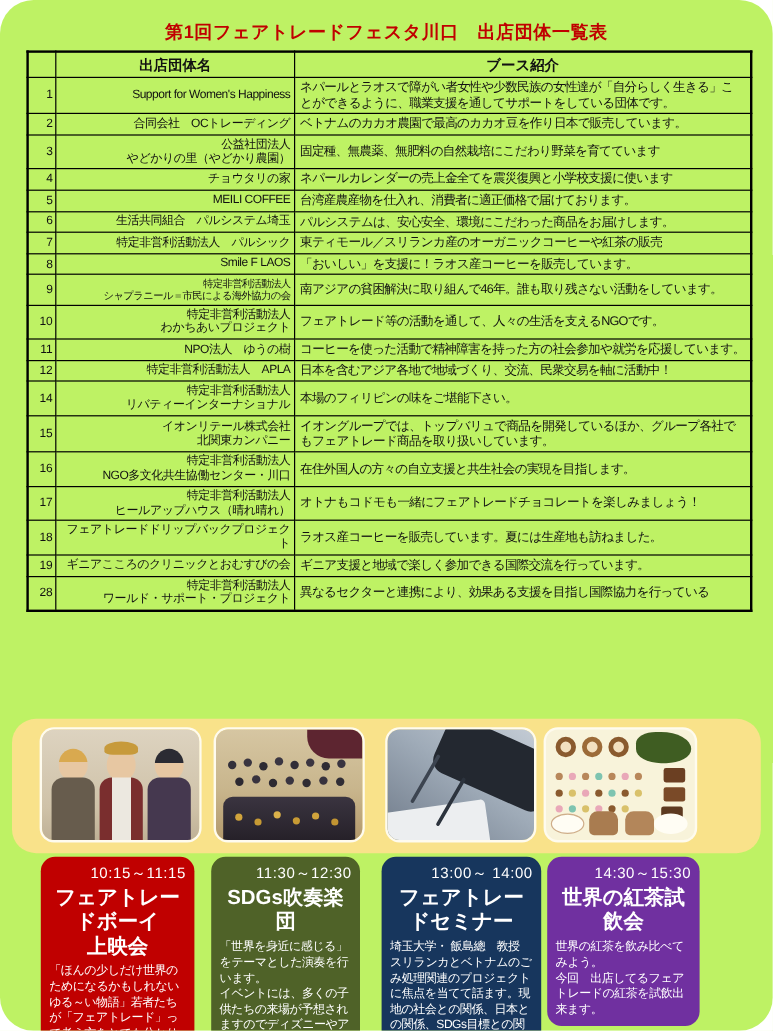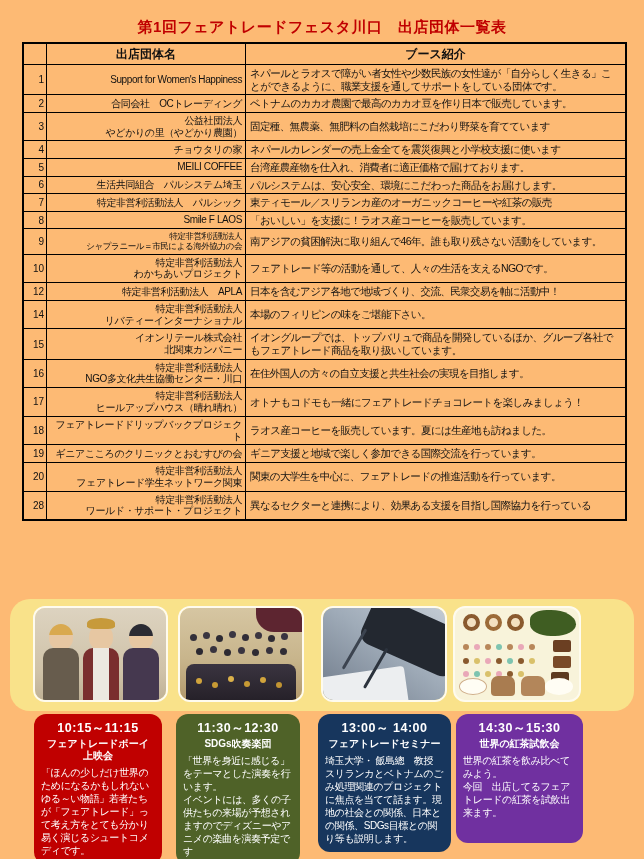--- a/index.html
+++ b/index.html
@@ -1,17 +1,17 @@
 <!DOCTYPE html>
 <html><head>
 <meta charset="utf-8">
 <style>
   html,body{margin:0;padding:0;background:#fff;}
-  .page{position:relative;width:644px;height:859px;background:#fdba74;overflow:hidden;
-        font-family:"Liberation Sans","DejaVu Sans",sans-serif;color:#111;}
+  .page{position:relative;width:644px;height:859px;background:#bef264;overflow:hidden;
+        font-family:"Liberation Sans","DejaVu Sans",sans-serif;color:#111;border-radius:28px;}
   .title{position:absolute;width:100%;text-align:center;font-weight:bold;
          font-size:15px;color:#c00000;letter-spacing:0.5px;}
   .t1{top:18px;}
   .t2{top:576px;}
 
   
   table.vendors{position:absolute;top:42px;left:22px;width:595px;
         border-collapse:collapse;border:2px solid #000;table-layout:fixed;}
   table.vendors th,table.vendors td{border:1px solid #000;vertical-align:middle;}
   th.c-no,td.c-no{width:20px;}
@@ -77,22 +77,22 @@
         border-radius:7px 7px 4px 4px;box-shadow:30px 0 0 #b3865a;}
   .p4 .oval{position:absolute;left:4px;bottom:5px;width:26px;height:15px;background:#fffdf4;
         border:1px solid #cfae8a;border-radius:50%;box-shadow:86px 0 0 #fffdf4;}
 
   
   .block{position:absolute;border-radius:12px;color:#fff;padding:6px 7px 7px;box-sizing:border-box;}
   .bk0{left:34px;top:714px;width:128px;min-height:139px;}
   .bk1{left:176px;top:714px;width:124px;min-height:134px;}
   .bk2{left:318px;top:714px;width:133px;min-height:131px;}
   .bk3{left:456px;top:714px;width:127px;min-height:129px;}
-  .b-time{font-size:12.5px;font-weight:bold;text-align:center;letter-spacing:0.5px;}
-  .b-title{font-size:10px;font-weight:bold;text-align:center;white-space:pre-line;line-height:1.2;margin-top:1px;}
+  .b-time{font-size:12.5px;font-weight:normal;text-align:right;letter-spacing:0.5px;}
+  .b-title{font-size:17px;font-weight:bold;text-align:center;white-space:pre-line;line-height:1.2;margin-top:1px;}
   .b-body{font-size:10px;letter-spacing:-0.4px;line-height:1.3;white-space:pre-line;margin-top:4px;}
 </style>
 </head>
 <body>
 
 <div class="page">
 
   <div class="title t1">第1回フェアトレードフェスタ川口　出店団体一覧表</div>
 
   <table class="vendors">
@@ -160,20 +160,25 @@
     <td class="c-intro">南アジアの貧困解決に取り組んで46年。誰も取り残さない活動をしています。</td>
   </tr>
 
   <tr>
     <td class="c-no">10</td>
     <td class="c-name">特定非営利活動法人
 わかちあいプロジェクト</td>
     <td class="c-intro">フェアトレード等の活動を通して、人々の生活を支えるNGOです。</td>
   </tr>
 
+  <tr>
+    <td class="c-no">11</td>
+    <td class="c-name">NPO法人　ゆうの樹</td>
+    <td class="c-intro">コーヒーを使った活動で精神障害を持った方の社会参加や就労を応援しています。</td>
+  </tr>
 
   <tr>
     <td class="c-no">12</td>
     <td class="c-name">特定非営利活動法人　APLA</td>
     <td class="c-intro">日本を含むアジア各地で地域づくり、交流、民衆交易を軸に活動中！</td>
   </tr>
 
 
   <tr>
     <td class="c-no">14</td>
@@ -208,26 +213,20 @@
     <td class="c-name">フェアトレードドリップバックプロジェクト</td>
     <td class="c-intro">ラオス産コーヒーを販売しています。夏には生産地も訪ねました。</td>
   </tr>
 
   <tr>
     <td class="c-no">19</td>
     <td class="c-name">ギニアこころのクリニックとおむすびの会</td>
     <td class="c-intro">ギニア支援と地域で楽しく参加できる国際交流を行っています。</td>
   </tr>
 
-  <tr>
-    <td class="c-no">20</td>
-    <td class="c-name">特定非営利活動法人
-フェアトレード学生ネットワーク関東</td>
-    <td class="c-intro">関東の大学生を中心に、フェアトレードの推進活動を行っています。</td>
-  </tr>
 
   <tr>
     <td class="c-no">28</td>
     <td class="c-name">特定非営利活動法人
 ワールド・サポート・プロジェクト</td>
     <td class="c-intro">異なるセクターと連携により、効果ある支援を目指し国際協力を行っている</td>
   </tr>
 </tbody>
   </table>
 

